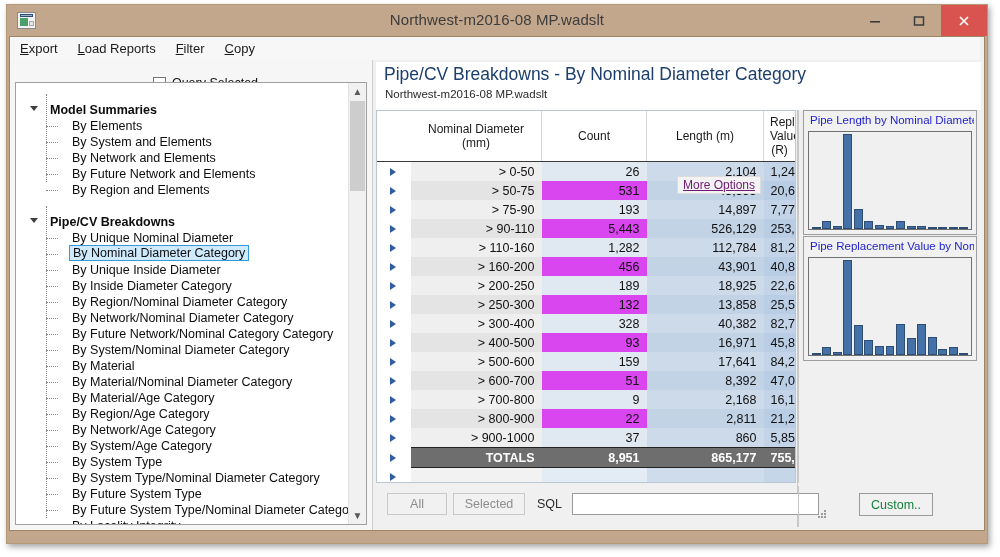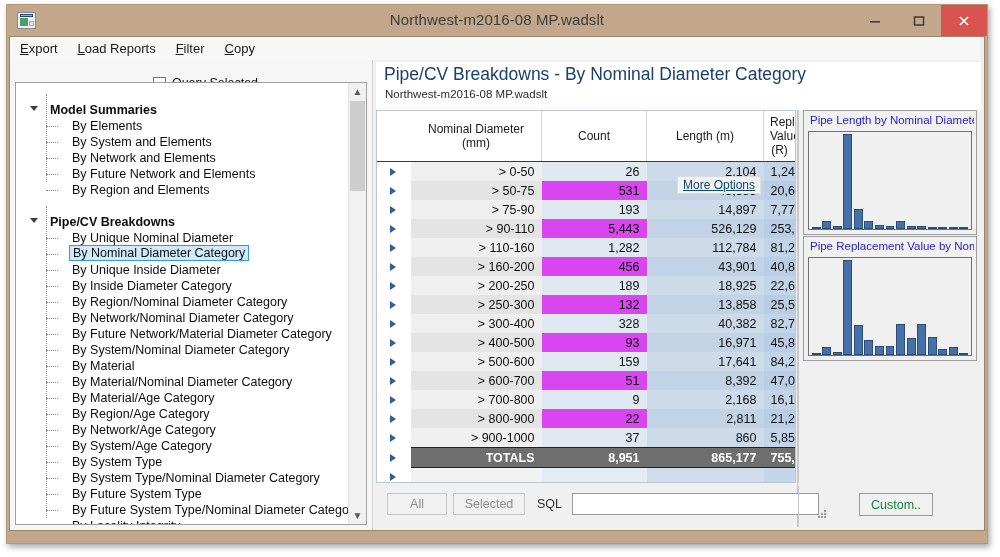--- a/index.html
+++ b/index.html
@@ -165,21 +165,21 @@
   tr.drow.alt td.c4{background:#b9cde4;}
   tr.totals td{background:#6e6e6e;color:#ffffff;font-weight:bold;border-top:1px solid #222;border-bottom:1px solid #222;}
   tr.totals td.arrowcell{background:#ffffff;border:none;}
   tr.blank td.c1{background:#f2f2f2;}
   tr.blank td.c2{background:#e3ebf4;}
   tr.blank td.c3{background:#cedcec;}
   tr.blank td.c4{background:#c5d6e9;}
   .more-options{
     position:absolute;left:300px;top:65px;background:#f3f3f3;
     border:1px solid #dcdcdc;padding:1px 5px;font-size:12px;
-    color:#0c4a6e;text-decoration:underline;cursor:pointer;z-index:5;
+    color:#701a75;text-decoration:underline;cursor:pointer;z-index:5;
     white-space:nowrap;
   }
   
   .bottombar{
     position:absolute;left:3px;right:0;bottom:3px;height:41px;
   }
   .btn{
     background:#f1f1f1;border:1px solid #c8c8c8;box-sizing:border-box;
     font-size:12.5px;color:#8d8d8d;text-align:center;
     display:flex;align-items:center;justify-content:center;cursor:default;
@@ -285,21 +285,21 @@
             <div class="tnode leaf"><span>By Network and Elements</span></div>
             <div class="tnode leaf"><span>By Future Network and Elements</span></div>
             <div class="tnode leaf"><span>By Region and Elements</span></div>
             <div class="tnode group"><span class="tri"></span><span class="glabel">Pipe/CV Breakdowns</span></div>
             <div class="tnode leaf"><span>By Unique Nominal Diameter</span></div>
             <div class="tnode leaf"><span class="sel">By Nominal Diameter Category</span></div>
             <div class="tnode leaf"><span>By Unique Inside Diameter</span></div>
             <div class="tnode leaf"><span>By Inside Diameter Category</span></div>
             <div class="tnode leaf"><span>By Region/Nominal Diameter Category</span></div>
             <div class="tnode leaf"><span>By Network/Nominal Diameter Category</span></div>
-            <div class="tnode leaf"><span>By Future Network/Material Diameter Category</span></div>
+            <div class="tnode leaf"><span>By Future Network/Nominal Category Category</span></div>
             <div class="tnode leaf"><span>By System/Nominal Diameter Category</span></div>
             <div class="tnode leaf"><span>By Material</span></div>
             <div class="tnode leaf"><span>By Material/Nominal Diameter Category</span></div>
             <div class="tnode leaf"><span>By Material/Age Category</span></div>
             <div class="tnode leaf"><span>By Region/Age Category</span></div>
             <div class="tnode leaf"><span>By Network/Age Category</span></div>
             <div class="tnode leaf"><span>By System/Age Category</span></div>
             <div class="tnode leaf"><span>By System Type</span></div>
             <div class="tnode leaf"><span>By System Type/Nominal Diameter Category</span></div>
             <div class="tnode leaf"><span>By Future System Type</span></div>

